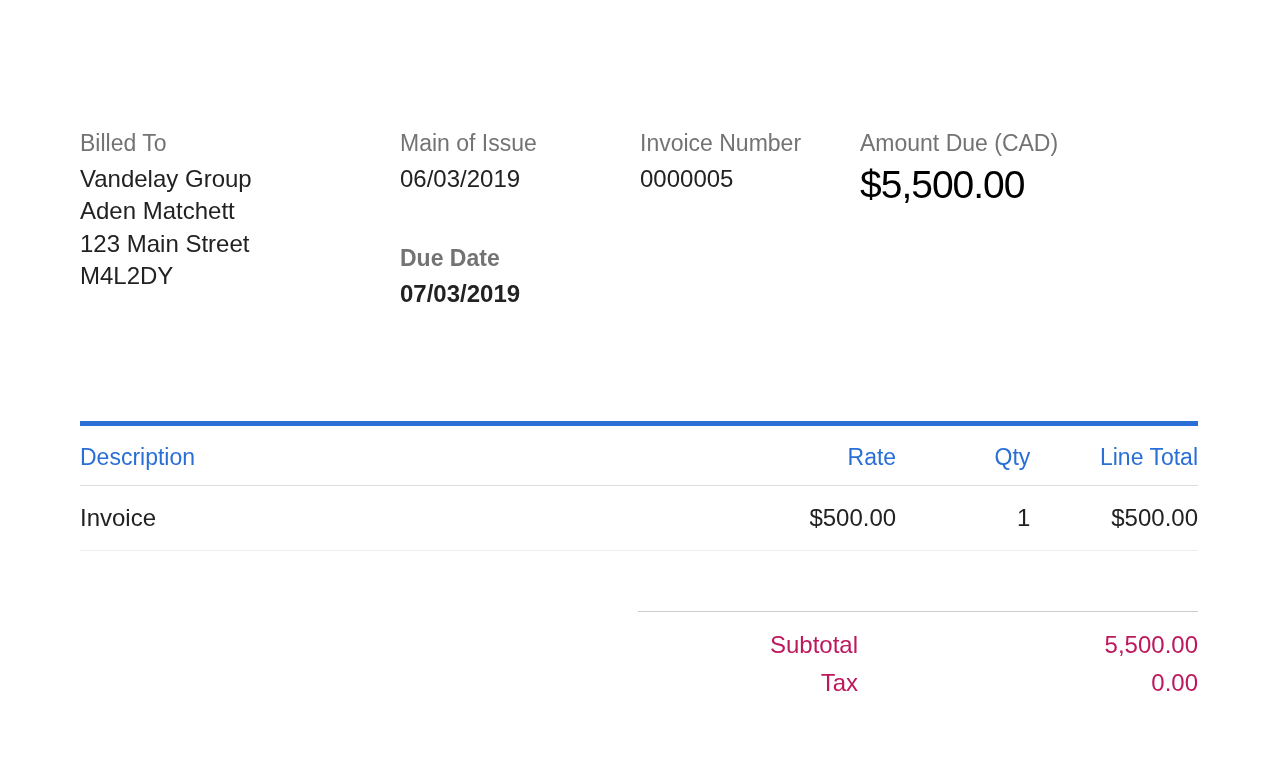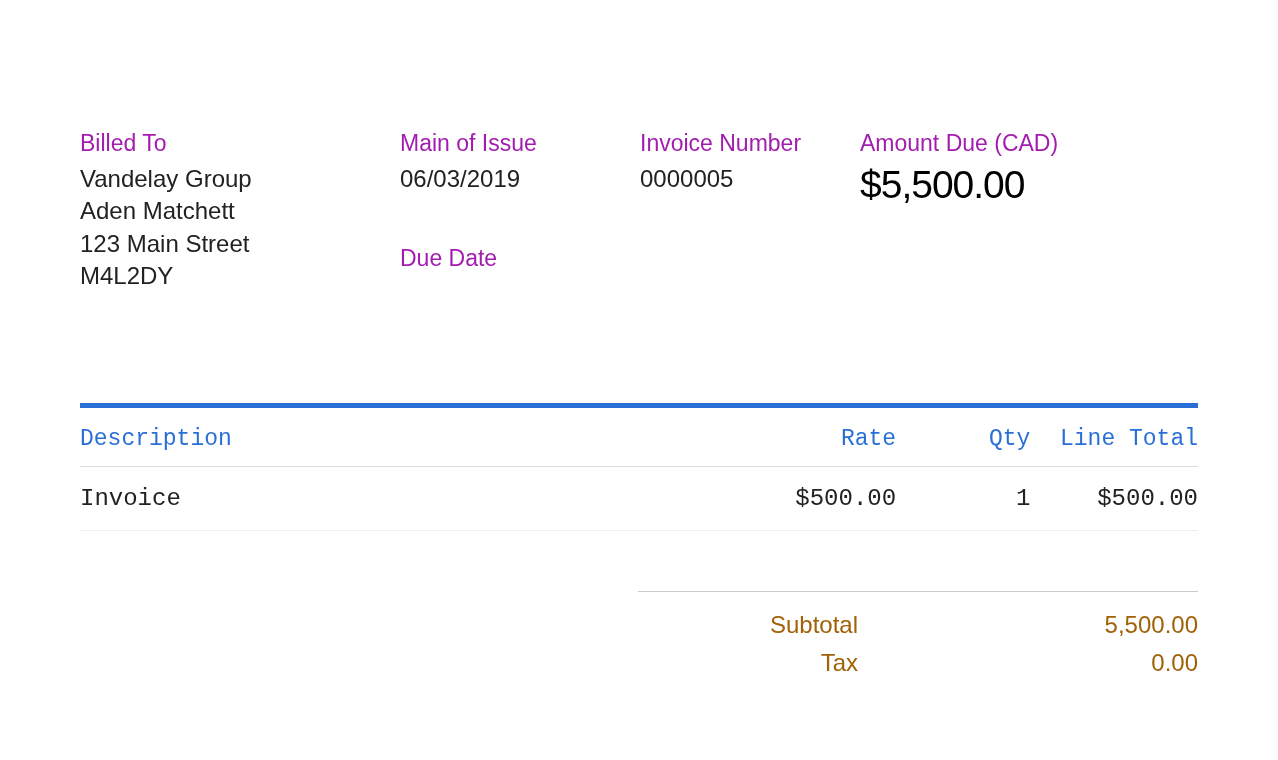--- a/index.html
+++ b/index.html
@@ -13,46 +13,45 @@
   }
   .header-row {
     display: flex;
     align-items: flex-start;
   }
   .col-billed { flex: 0 0 320px; }
   .col-dates  { flex: 0 0 240px; }
   .col-invnum { flex: 0 0 220px; }
   .col-amount { flex: 1; text-align: left; }
   .label {
-    color: #a21caf;
+    color: #737373;
     font-size: 23px;
     margin-bottom: 6px;
   }
   .value {
     color: #222;
     font-size: 24px;
     line-height: 1.35;
   }
   .big-amount {
     font-size: 39px;
     color: #000;
     margin-top: 2px;
     letter-spacing: -1px;
   }
-  .date-block2 { margin-top: 50px; }
+  .date-block2 { margin-top: 50px; font-weight: bold; }
   .divider {
     border: none;
     border-top: 5px solid #2a6fd6;
     margin-top: 110px;
   }
   table.items {
     width: 100%;
     border-collapse: collapse;
     margin-top: 18px;
-    font-family: Liberation Mono, monospace;
   }
   table.items th {
     color: #2a6fd6;
     font-weight: 400;
     font-size: 23px;
     text-align: right;
     padding: 0 0 14px 0;
     border-bottom: 1px solid #ddd;
   }
   table.items th.desc { text-align: left; }
@@ -71,21 +70,21 @@
   .totals {
     margin-top: 60px;
     float: right;
     width: 560px;
     border-top: 1px solid #ccc;
     padding-top: 14px;
   }
   .totals-row {
     display: flex;
     font-size: 24px;
-    color: #a16207;
+    color: #be185d;
     line-height: 1.6;
   }
   .totals-row .tl { flex: 1; text-align: right; padding-right: 200px; }
   .totals-row .tv { width: 140px; text-align: right; }
 </style>
 </head>
 <body>
 
 <div class="header-row">
   <div class="col-billed">
@@ -93,20 +92,21 @@
     <div class="value">Vandelay Group</div>
     <div class="value">Aden Matchett</div>
     <div class="value">123 Main Street</div>
     <div class="value">M4L2DY</div>
   </div>
   <div class="col-dates">
     <div class="label">Main of Issue</div>
     <div class="value">06/03/2019</div>
     <div class="date-block2">
       <div class="label">Due Date</div>
+      <div class="value">07/03/2019</div>
     </div>
   </div>
   <div class="col-invnum">
     <div class="label">Invoice Number</div>
     <div class="value">0000005</div>
   </div>
   <div class="col-amount">
     <div class="label">Amount Due (CAD)</div>
     <div class="big-amount">$5,500.00</div>
   </div>

